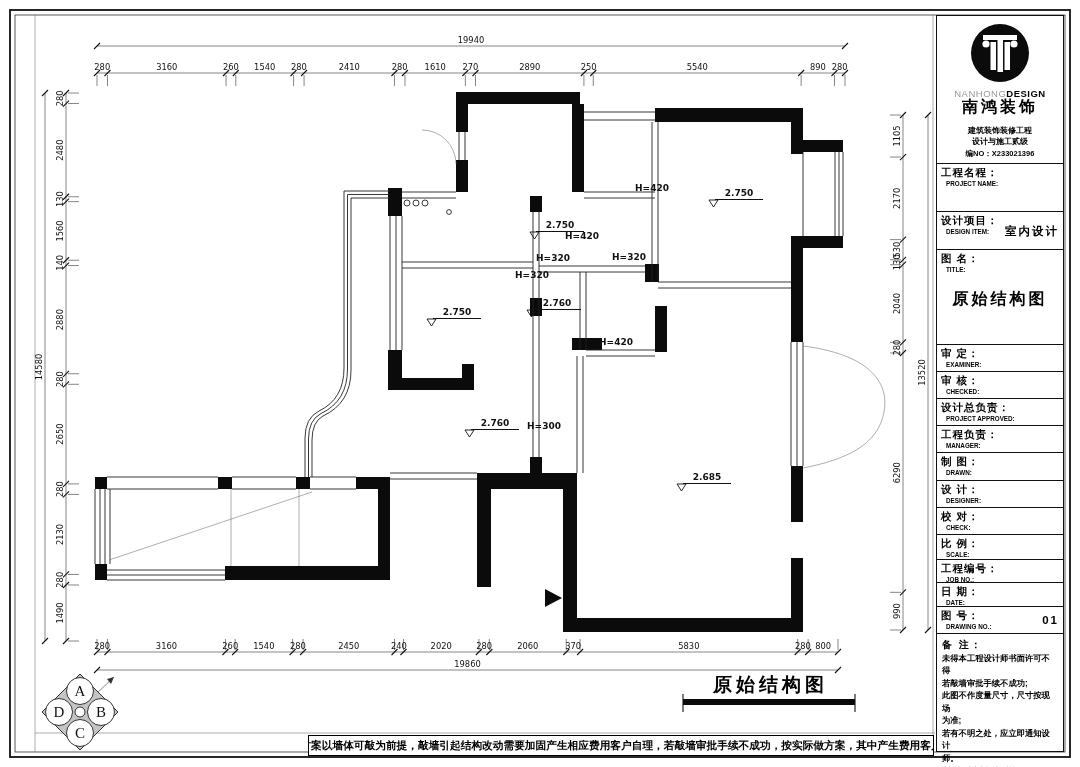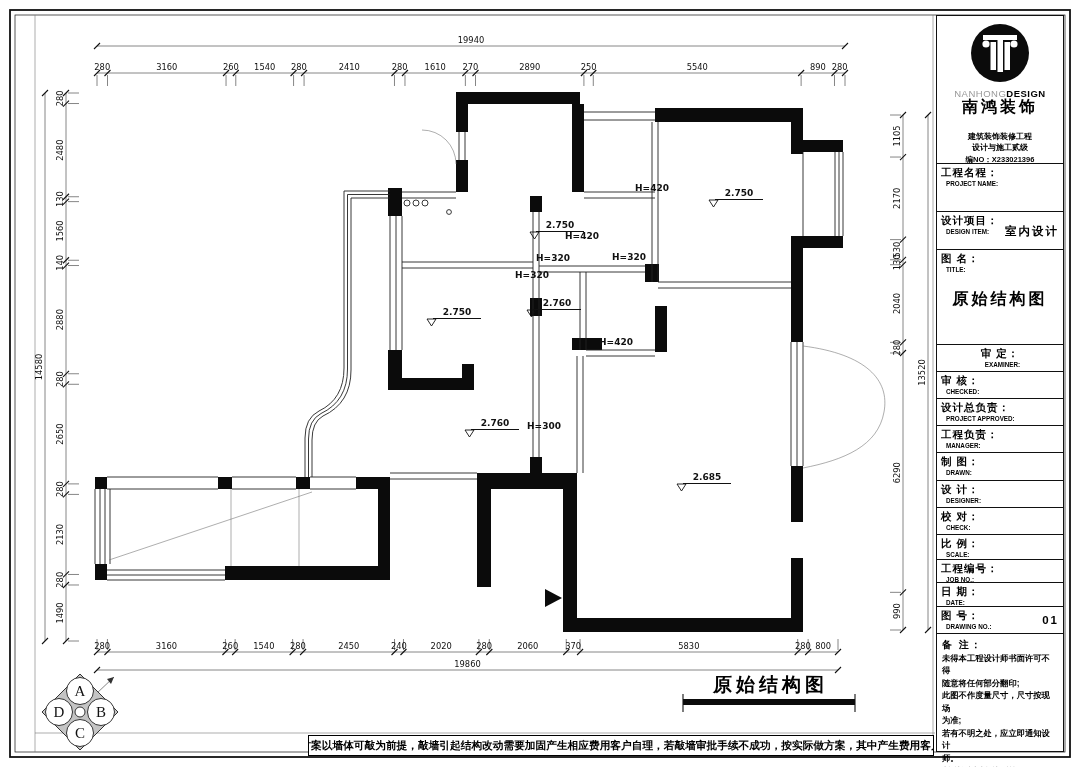--- a/index.html
+++ b/index.html
@@ -13,21 +13,21 @@
   .dt{font-family:"DejaVu Sans",sans-serif;font-size:8.3px;fill:#111;}
   .lv{font-family:"DejaVu Sans",sans-serif;font-size:9px;font-weight:bold;fill:#111;}
   .lvt{stroke:#111;fill:none;stroke-width:.9;}
   .cp{font-family:"Liberation Serif",serif;font-size:15px;fill:#111;}
   #titleblock{position:absolute;left:936px;top:15px;width:128px;height:737px;border:1.6px solid #111;box-sizing:border-box;background:#fff;display:flex;flex-direction:column;}
   #tb-logo{height:148px;border-bottom:1.2px solid #111;text-align:center;padding-top:7px;box-sizing:border-box;flex:none;}
   .brand-latin{font-size:9.5px;letter-spacing:.5px;margin-top:1px;text-align:center;}
   .brand-latin .lt{color:#999;}
   .brand-latin .bd{font-weight:bold;color:#000;}
   .brand-cn{font-size:16px;font-weight:bold;letter-spacing:3px;line-height:1.05;}
-  .brand-sub{font-size:8px;font-weight:bold;line-height:1.35;margin-top:16px;}
+  .brand-sub{font-size:8px;font-weight:bold;line-height:1.35;margin-top:10px;}
   .brand-no{font-size:7.5px;font-weight:bold;margin-top:2px;}
   .tb-row{position:relative;border-bottom:1.2px solid #111;padding:2px 4px;box-sizing:border-box;overflow:hidden;flex:none;}
   .tb-lab{font-weight:bold;font-size:10.5px;letter-spacing:1px;white-space:nowrap;}
   .tb-sub{font-weight:bold;font-size:6.3px;margin-left:5px;white-space:nowrap;}
   .tb-val{position:absolute;right:4px;top:50%;transform:translateY(-50%);font-weight:bold;font-size:11.5px;letter-spacing:2px;}
   .tb-val-big{text-align:center;font-size:16px;font-weight:bold;letter-spacing:3px;margin-top:16px;}
   #tb-notes{padding:4px 5px;flex:1;box-sizing:border-box;}
   .tb-note-title{font-weight:bold;font-size:10px;letter-spacing:2px;}
   .tb-note-line{font-weight:bold;font-size:8.3px;line-height:1.5;}
   .tb-note-small{font-size:6.3px;font-weight:bold;margin-top:2px;}
@@ -400,21 +400,21 @@
         <div class="tb-row" style="height: 38px;">
           <div class="tb-lab">设计项目：</div>
           <div class="tb-sub">DESIGN ITEM:</div>
           <div class="tb-val">室内设计</div>
         </div>
         <div class="tb-row" style="height: 95px;">
           <div class="tb-lab">图 名：</div>
           <div class="tb-sub">TITLE:</div>
           <div class="tb-val-big">原始结构图</div>
         </div>
-        <div class="tb-row" style="height: 27px; text-align: center;">
+        <div class="tb-row" style="height: 27px;">
           <div class="tb-lab">审 定：</div>
           <div class="tb-sub">EXAMINER:</div>
         </div>
         <div class="tb-row" style="height: 27px;">
           <div class="tb-lab">审 核：</div>
           <div class="tb-sub">CHECKED:</div>
         </div>
         <div class="tb-row" style="height: 27px;">
           <div class="tb-lab">设计总负责：</div>
           <div class="tb-sub">PROJECT APPROVED:</div>
@@ -450,21 +450,21 @@
         <div class="tb-row" style="height: 27px;">
           <div class="tb-lab">图 号：</div>
           <div class="tb-sub">DRAWING NO.:</div>
           <div class="tb-val">01</div>
         </div>
       </div>
   <div id="tb-notes">
     <div class="tb-note-title">备 注：</div>
     <div id="tb-notes-lines">
           <div class="tb-note-line">未得本工程设计师书面许可不得</div>
-          <div class="tb-note-line">随意将任何部分翻印;</div>
+          <div class="tb-note-line">若敲墙审批手续不成功;</div>
           <div class="tb-note-line">此图不作度量尺寸，尺寸按现场</div>
           <div class="tb-note-line">为准;</div>
           <div class="tb-note-line">若有不明之处，应立即通知设计</div>
           <div class="tb-note-line">师。</div>
         </div>
     <div class="tb-note-small">本设计解释权归设计师所有。</div>
 
   </div>
 </div>
 

